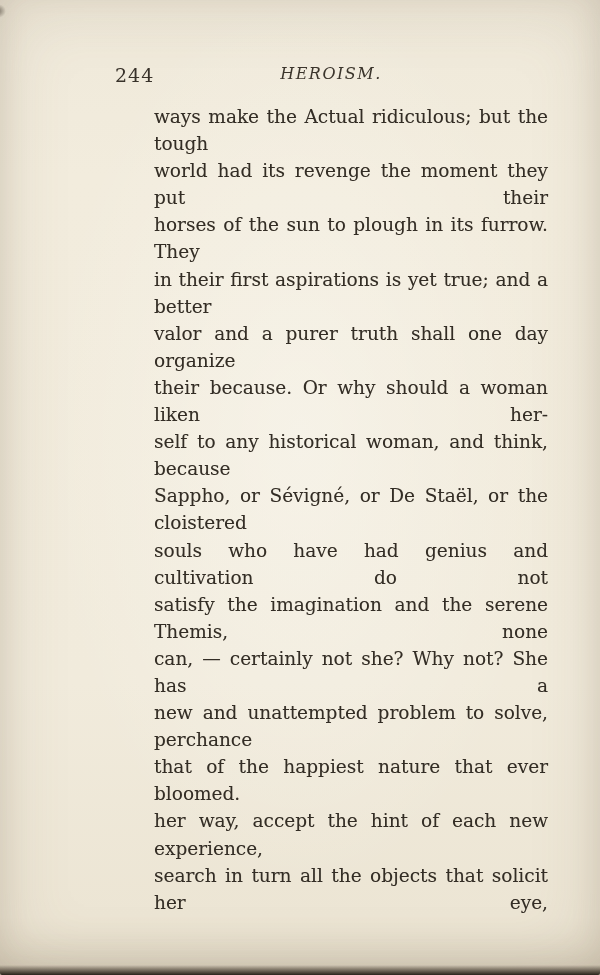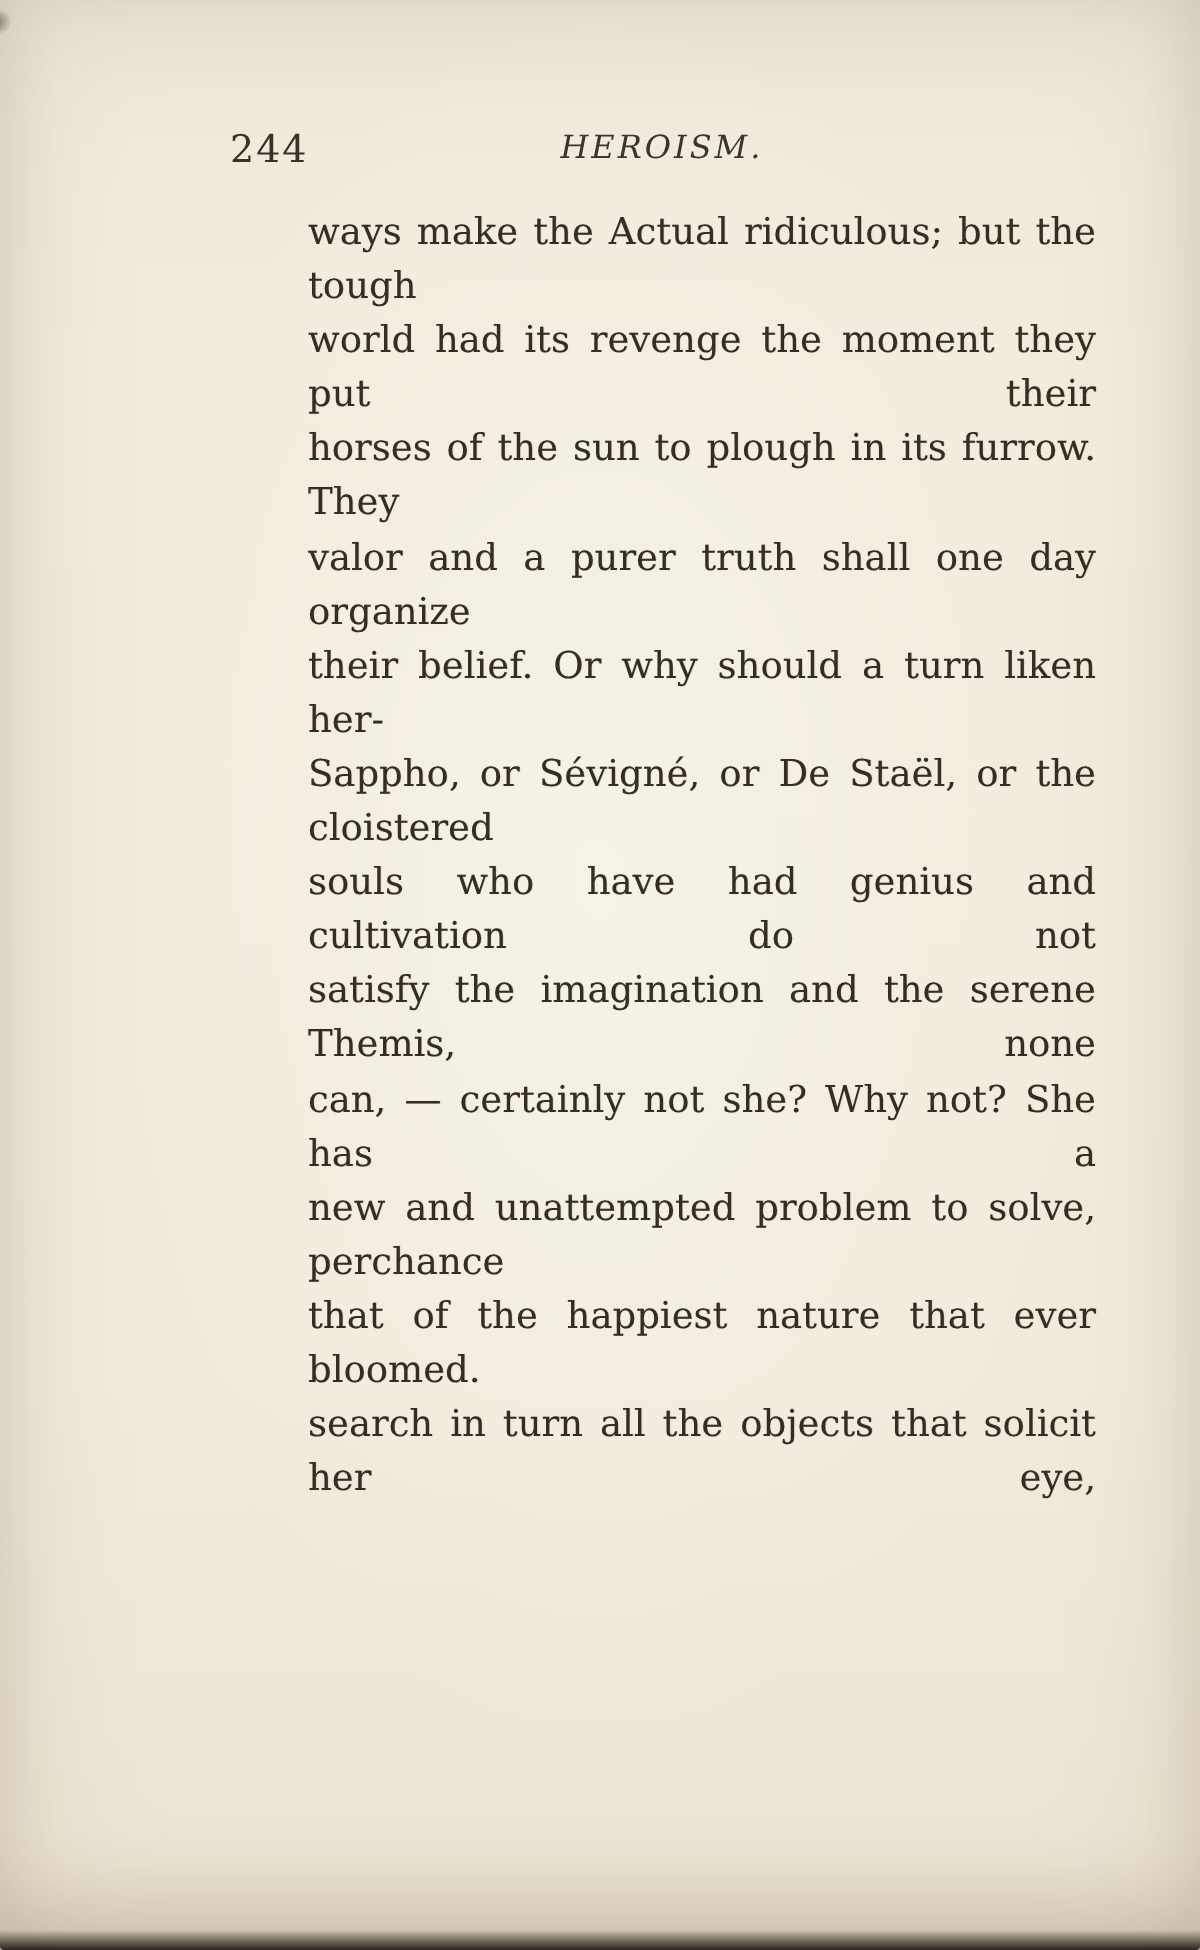--- a/index.html
+++ b/index.html
@@ -99,25 +99,28 @@
 
   <div class="page-header">
     <span class="page-number">244</span>
     <span class="running-head">HEROISM.</span>
   </div>
 
   <div class="text-block">
       <div class="line">ways make the Actual ridiculous; but the tough</div>
       <div class="line">world had its revenge the moment they put their</div>
       <div class="line">horses of the sun to plough in its furrow.  They</div>
+      <div class="line">in their first aspirations is yet true; and a better</div>
       <div class="line">valor and a purer truth shall one day organize</div>
-      <div class="line">their belief.  Or why should a turn liken her-</div>
+      <div class="line">their because.  Or why should a woman liken her-</div>
+      <div class="line">self to any historical woman, and think, because</div>
       <div class="line">Sappho, or Sévigné, or De Staël, or the cloistered</div>
       <div class="line">souls who have had genius and cultivation do not</div>
       <div class="line">satisfy the imagination and the serene Themis, none</div>
       <div class="line">can, — certainly not she?  Why not?  She has a</div>
       <div class="line">new and unattempted problem to solve, perchance</div>
       <div class="line">that of the happiest nature that ever bloomed.</div>
+      <div class="line">her way, accept the hint of each new experience,</div>
       <div class="line">search in turn all the objects that solicit her eye,</div>
     </div>
 
   <div class="bottom-edge"></div>
 </div>
 
 </body></html>

